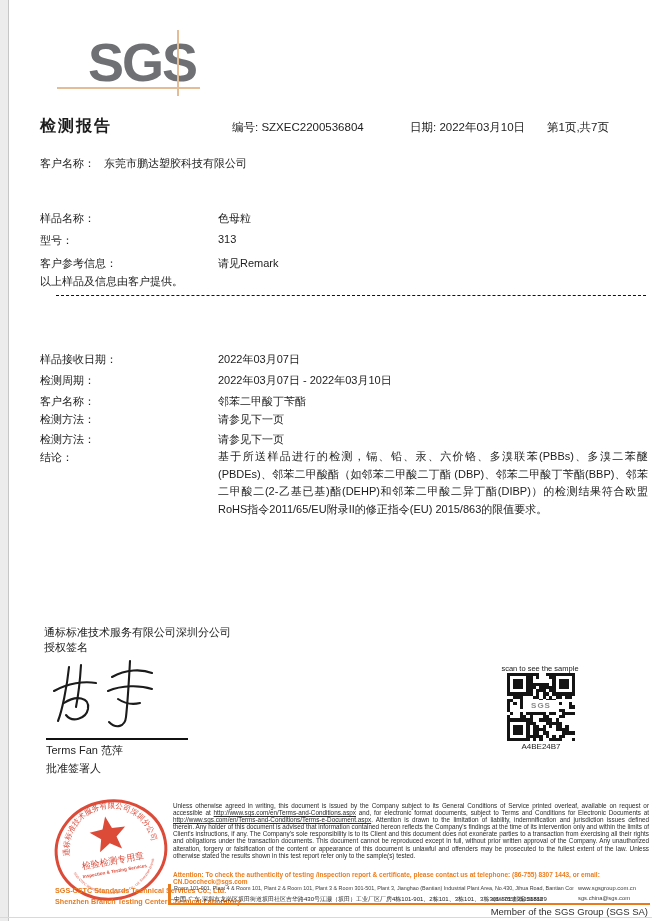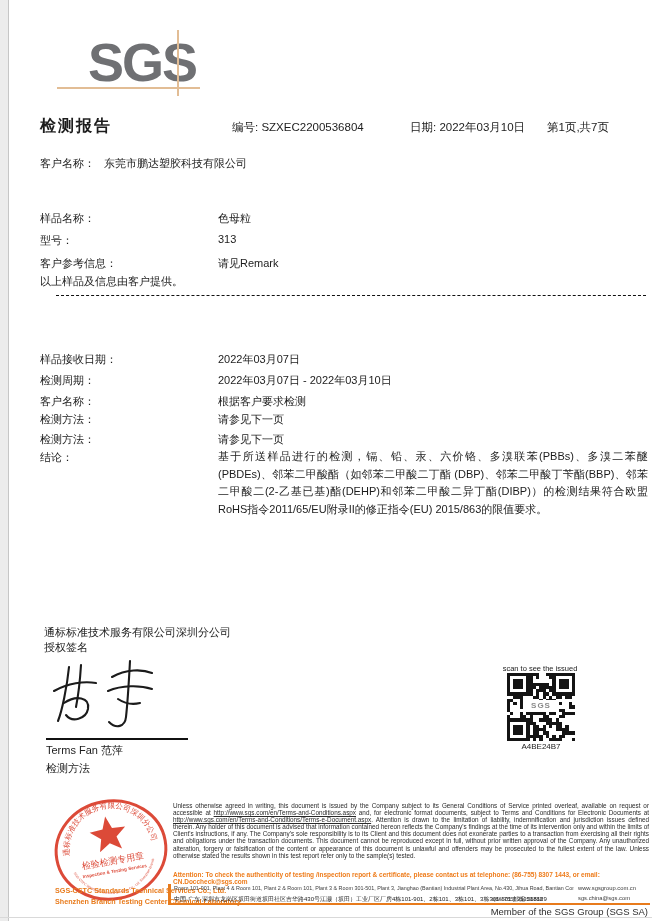--- a/index.html
+++ b/index.html
@@ -115,21 +115,21 @@
   <div class="row w178" style="top:352px;align-items:flex-end;">
     <span class="lab">样品接收日期：</span>
     <span>2022年03月07日</span>
   </div>
   <div class="row w178" style="top:373px;">
     <span class="lab">检测周期：</span>
     <span>2022年03月07日 - 2022年03月10日</span>
   </div>
   <div class="row w178" style="top:394px;">
     <span class="lab">客户名称：</span>
-    <span>根据客户要求检测</span>
+    <span>邻苯二甲酸丁苄酯</span>
   </div>
   <div class="row w178" style="top:412px;">
     <span class="lab">检测方法：</span>
     <span>请参见下一页</span>
   </div>
   <div class="row w178" style="top:432px;">
     <span class="lab">检测方法：</span>
     <span>请参见下一页</span>
   </div>
 
@@ -146,23 +146,23 @@
       <path d="M33,10 C32,26 30,42 28,52"></path>
       <path d="M16,48 C28,40 42,42 40,54 C38,64 24,68 18,60"></path>
       <path d="M64,22 C78,14 94,14 104,18"></path>
       <path d="M82,6 C81,24 80,44 78,62 C77,72 68,74 61,67"></path>
       <path d="M60,36 C74,30 92,30 104,34"></path>
       <path d="M70,44 C76,48 84,50 92,48"></path>
     </g>
   </svg>
   <div class="abs sig-line"></div>
   <div class="abs sig-name">Terms Fan 范萍</div>
-  <div class="abs sig-role">检测方法</div>
-
-  <div class="abs qr-caption">scan to see the issued</div>
+  <div class="abs sig-role">批准签署人</div>
+
+  <div class="abs qr-caption">scan to see the sample</div>
   <div class="abs qr-box">
       <i style="grid-row:1;grid-column:1"></i>
       <i style="grid-row:1;grid-column:2"></i>
       <i style="grid-row:1;grid-column:3"></i>
       <i style="grid-row:1;grid-column:4"></i>
       <i style="grid-row:1;grid-column:5"></i>
       <i style="grid-row:1;grid-column:6"></i>
       <i style="grid-row:1;grid-column:7"></i>
       <i style="grid-row:1;grid-column:8"></i>
       <i style="grid-row:1;grid-column:9"></i>

